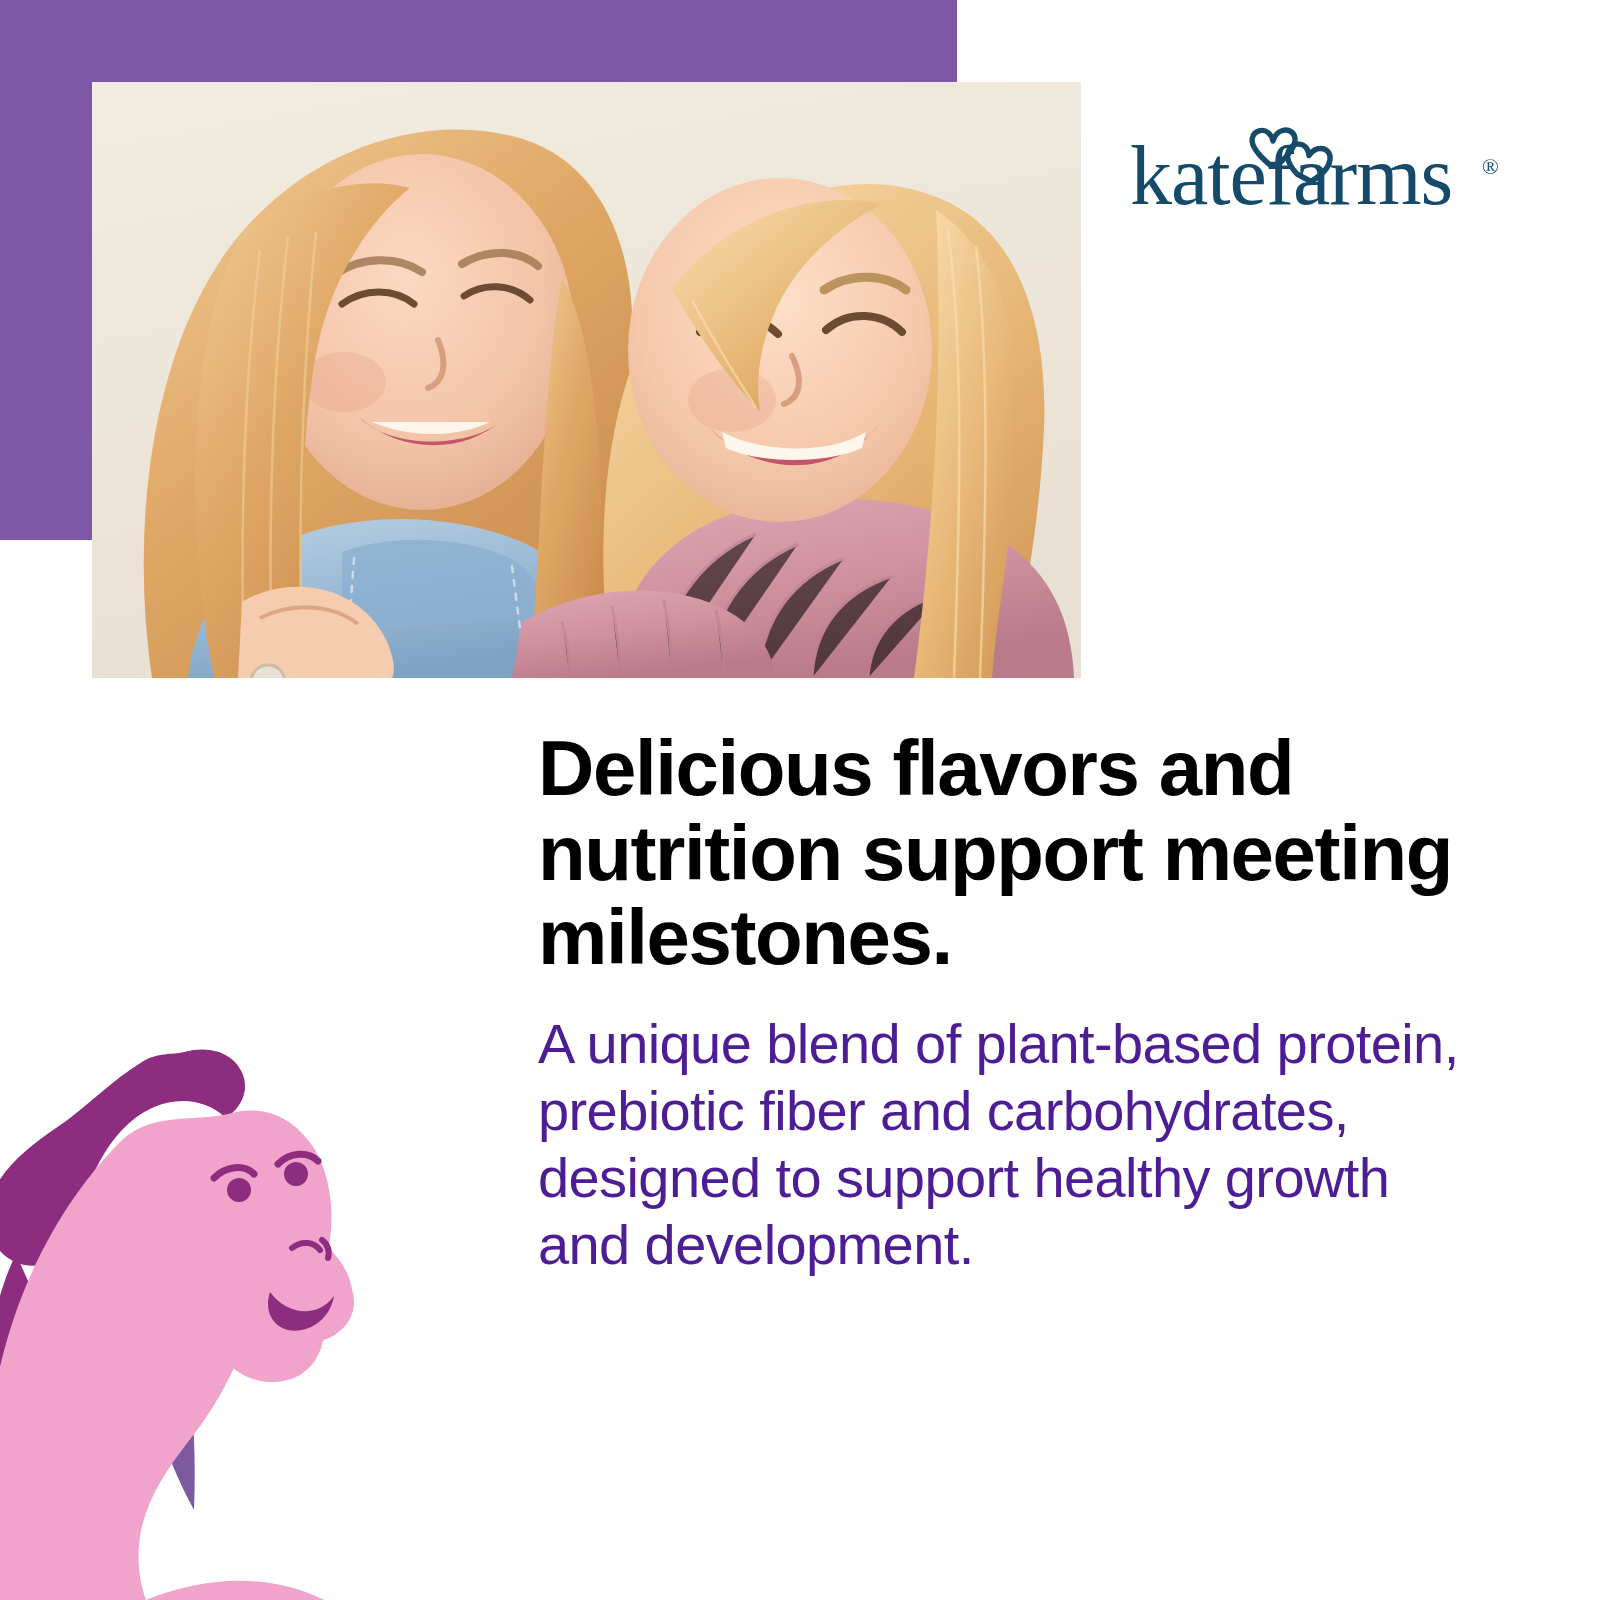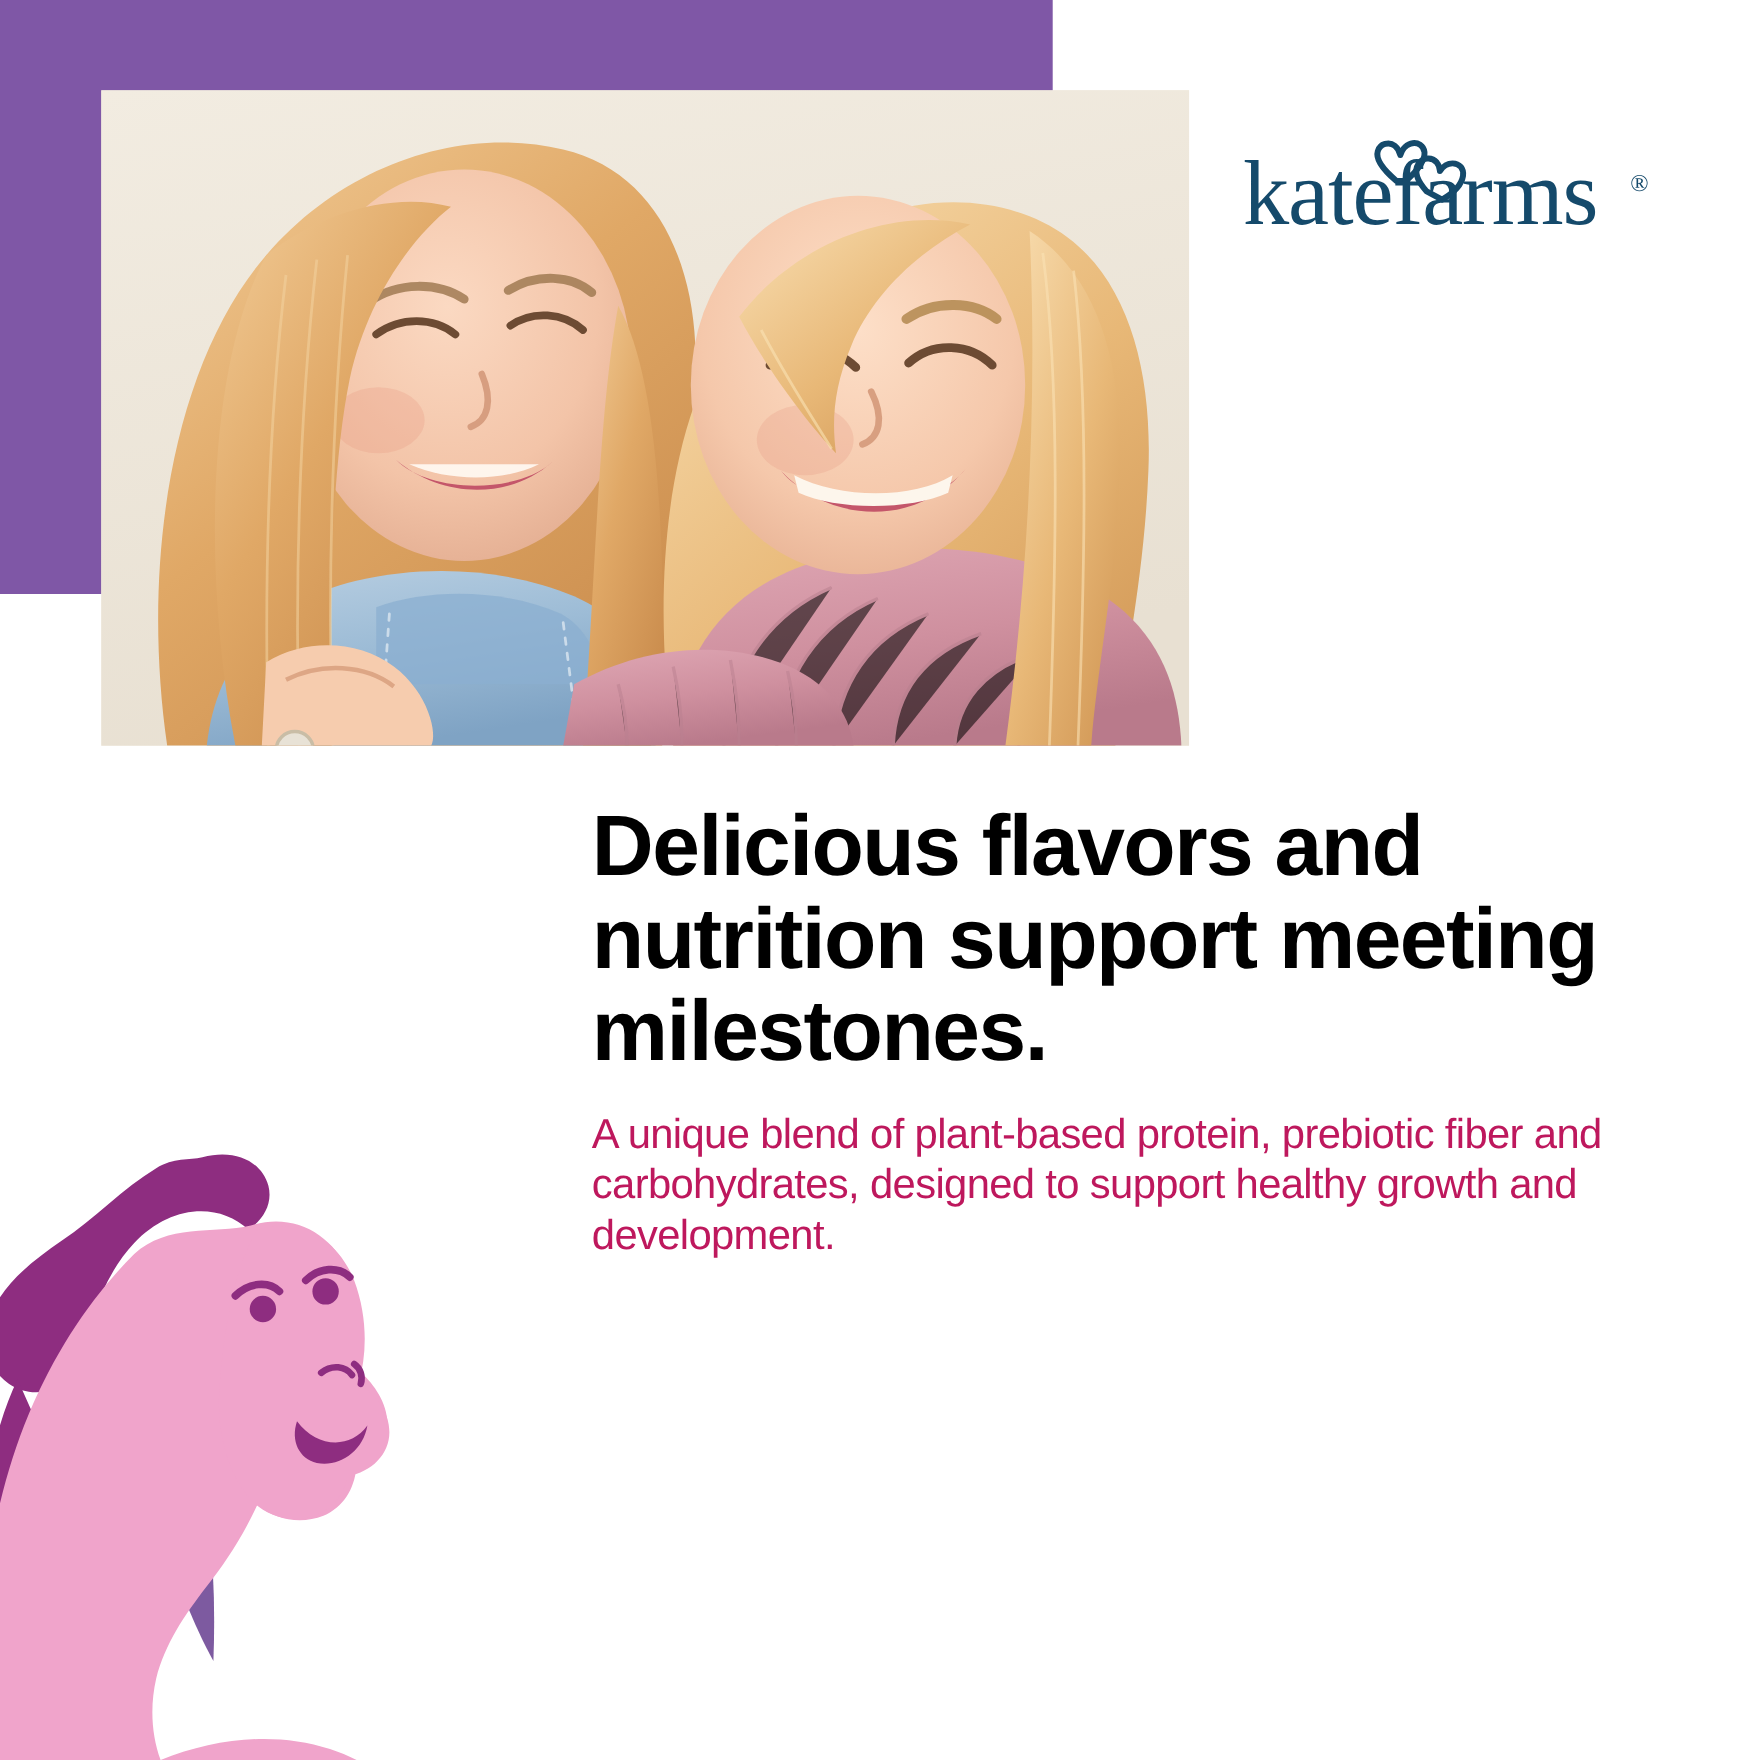--- a/index.html
+++ b/index.html
@@ -37,22 +37,22 @@
   .headline{
     color:#000000;
     font-size:78px;
     font-weight:700;
     line-height:1.085;
     letter-spacing:-1.4px;
     margin:0 0 30px 0;
     white-space:pre-line;
   }
   .body-copy{
-    color:#be185d;
-    font-size:38px;
+    color:#4c1d95;
+    font-size:56px;
     font-weight:400;
     line-height:1.2;
     letter-spacing:-0.6px;
     margin:0;
     white-space:pre-line;
   }
 
   
   .dino{
     position:absolute;left:-18px;top:1018px;width:520px;height:600px;

